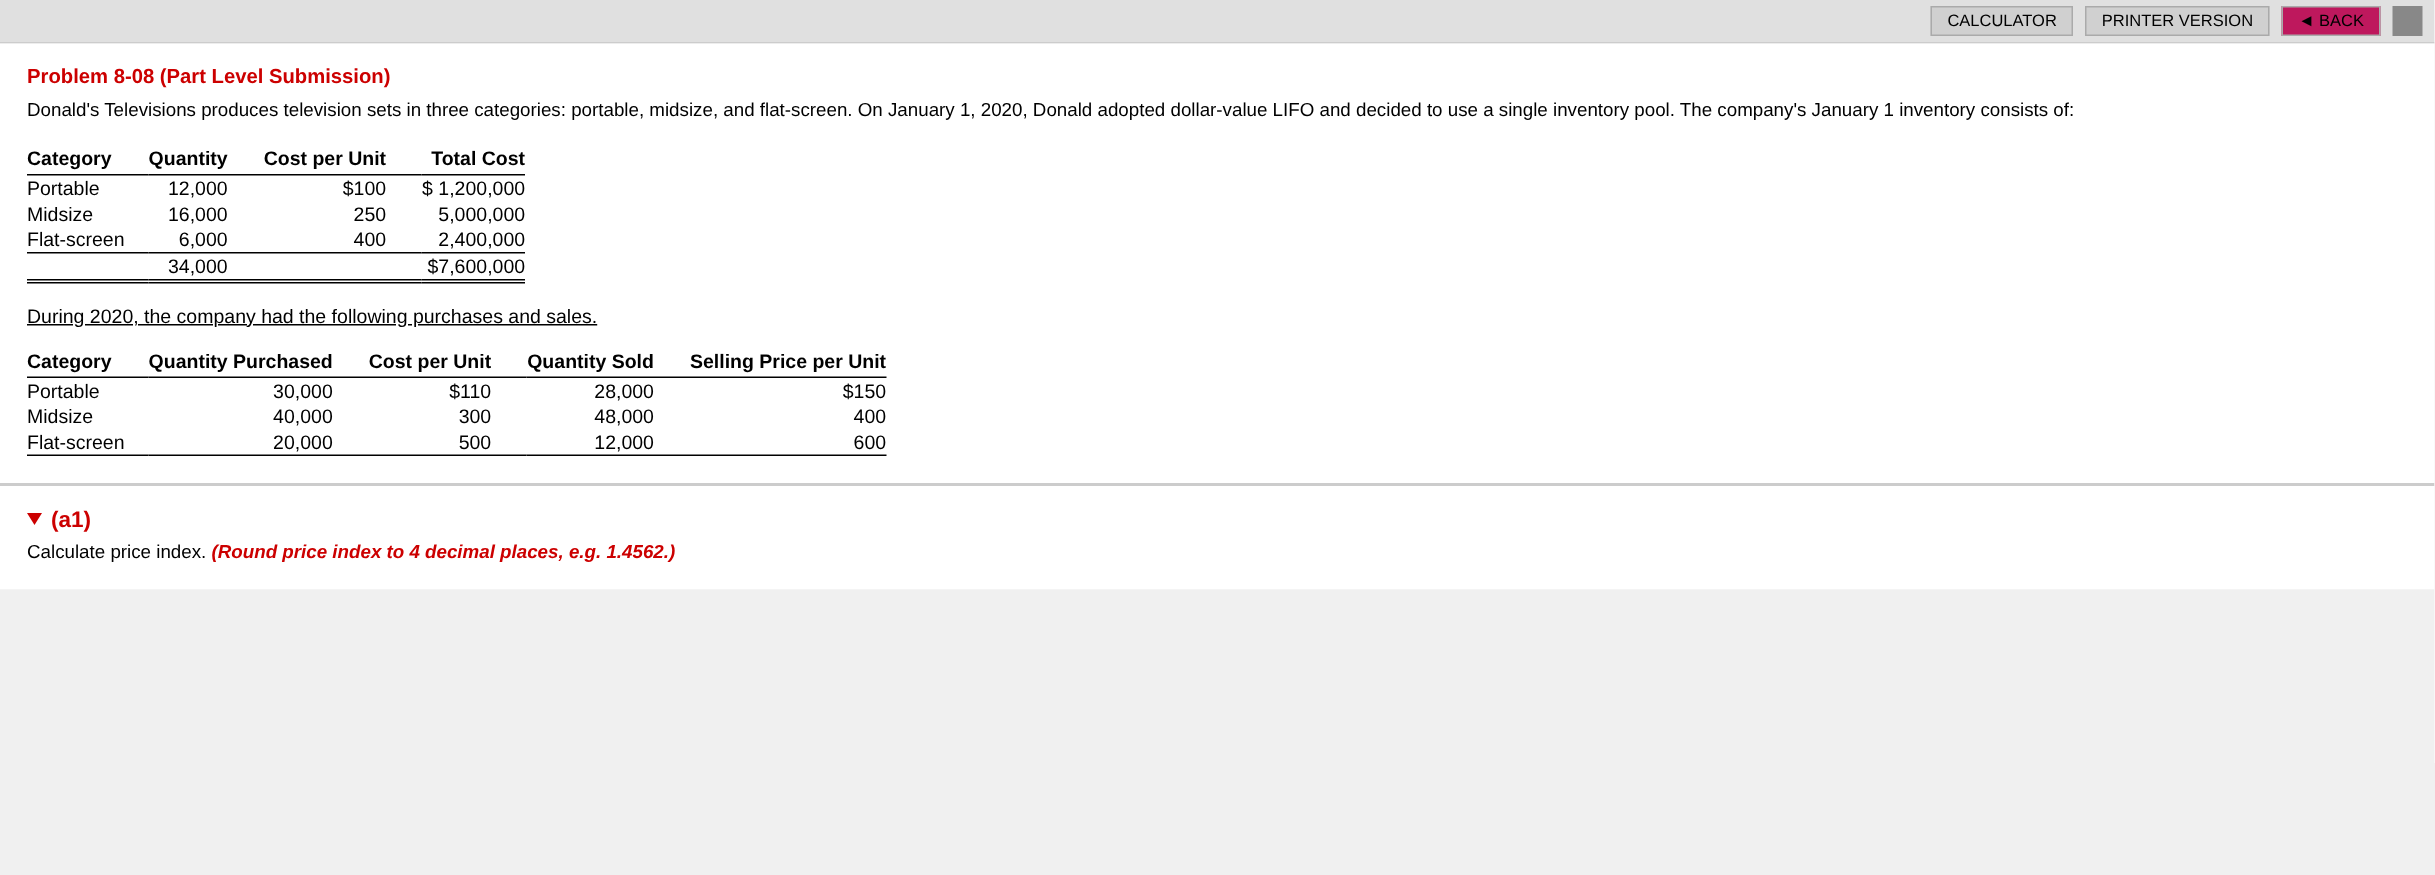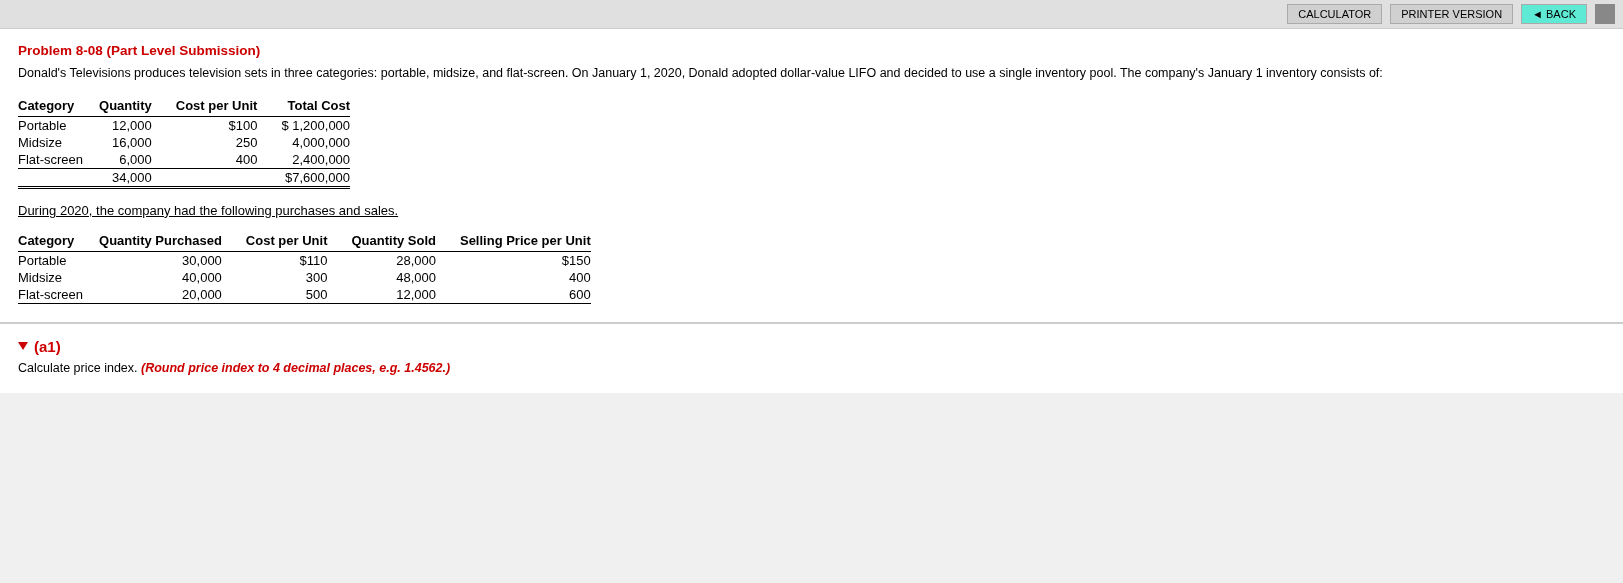--- a/index.html
+++ b/index.html
@@ -19,21 +19,21 @@
       gap: 8px;
     }
     .top-bar button {
       font-size: 11px;
       padding: 3px 10px;
       background: #d0d0d0;
       border: 1px solid #aaa;
       cursor: pointer;
     }
     .top-bar .back-btn {
-      background: #5eead4;
+      background: #be185d;
       color: #000;
     }
     .main-container {
       background: #fff;
       margin: 0;
       padding: 0;
     }
     .problem-section {
       padding: 14px 18px 18px 18px;
       border-bottom: 2px solid #ccc;
@@ -181,21 +181,21 @@
         <tr>
           <td>Portable</td>
           <td class="col-quantity">12,000</td>
           <td class="col-cost">$100</td>
           <td class="col-total">$ 1,200,000</td>
         </tr>
         <tr>
           <td>Midsize</td>
           <td class="col-quantity">16,000</td>
           <td class="col-cost">250</td>
-          <td class="col-total">4,000,000</td>
+          <td class="col-total">5,000,000</td>
         </tr>
         <tr class="border-bottom-single">
           <td>Flat-screen</td>
           <td class="col-quantity">6,000</td>
           <td class="col-cost">400</td>
           <td class="col-total">2,400,000</td>
         </tr>
         <tr class="border-bottom-double">
           <td></td>
           <td class="col-quantity">34,000</td>

